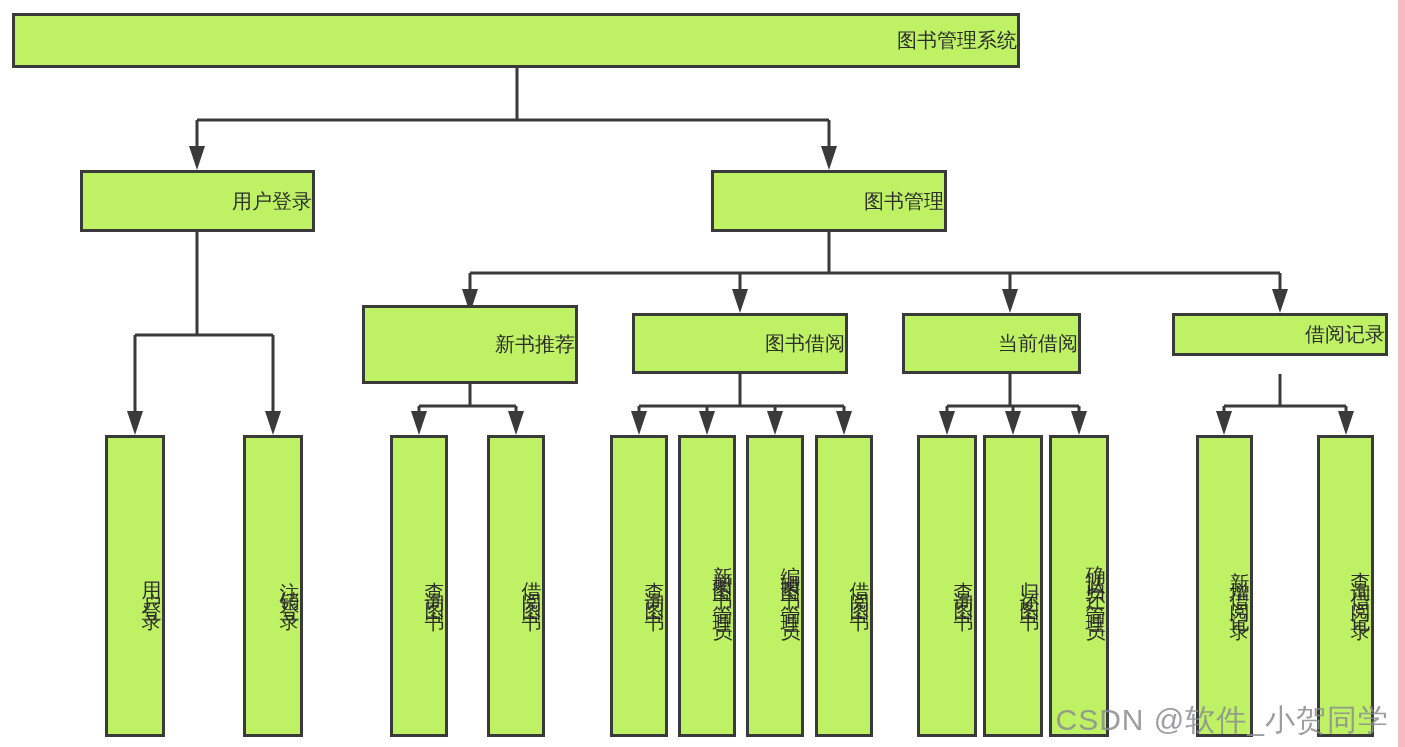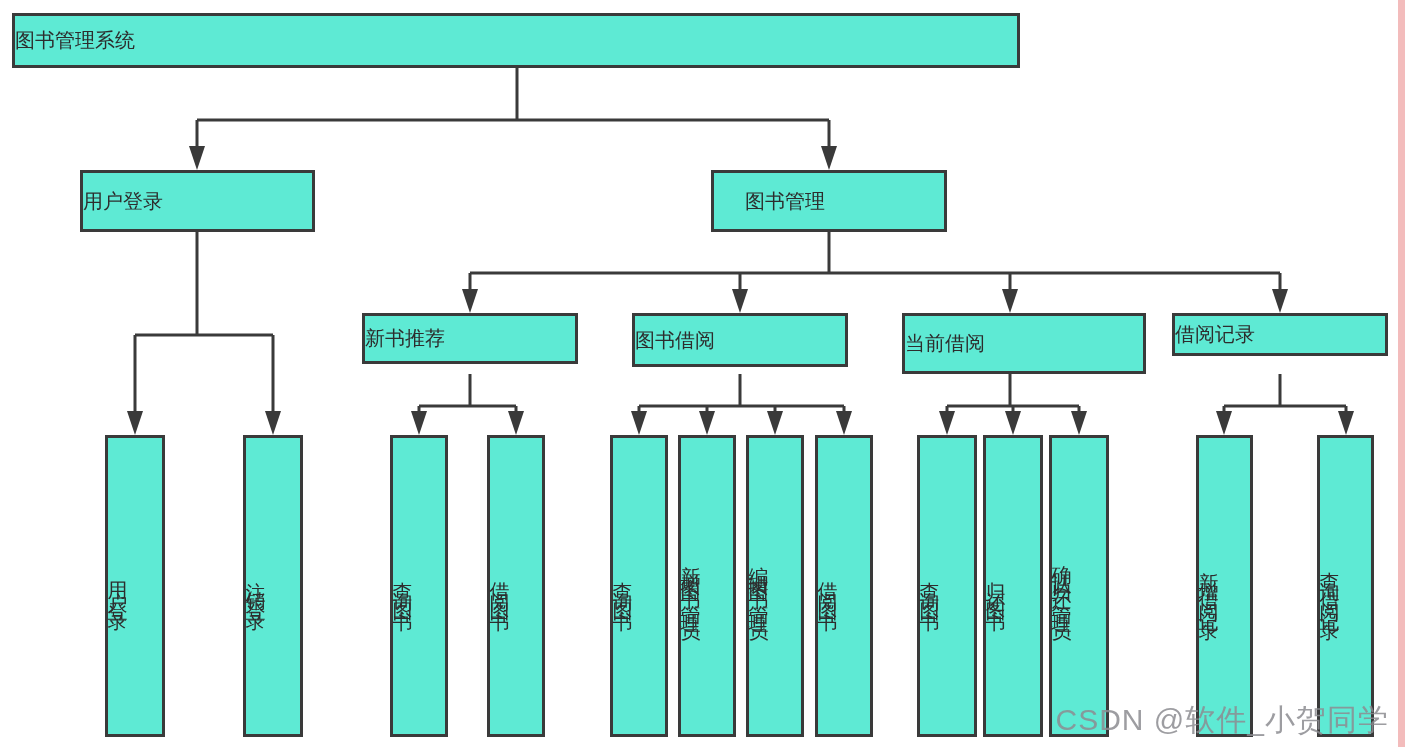--- a/index.html
+++ b/index.html
@@ -4,38 +4,38 @@
 <style>
   html,body{margin:0;padding:0;}
   body{
     width:1405px;height:747px;position:relative;background:#ffffff;
     font-family:"Liberation Sans","DejaVu Sans",sans-serif;
     overflow:hidden;
   }
   #connectors{position:absolute;left:0;top:0;z-index:1;}
   .box{
     position:absolute;box-sizing:border-box;
-    border:3px solid #3a3a3a;background:#5eead4;
-    display:flex;align-items:center;justify-content:flex-start;
+    border:3px solid #3a3a3a;background:#bef264;
+    display:flex;align-items:center;justify-content:flex-end;
     font-size:20px;color:#2d2d2d;z-index:2;text-align:center;
   }
   .hlabel{white-space:nowrap;}
   .vbox span{
     writing-mode:vertical-rl;text-orientation:mixed;
     letter-spacing:10px;line-height:1;white-space:nowrap;
   }
   
   .n-root{left:12px;top:13px;width:1008px;height:55px;}
   
   .n-userlogin{left:80px;top:170px;width:235px;height:62px;}
   .n-bookmgmt{left:711px;top:170px;width:236px;height:62px;padding-left:31px;}
   
-  .n-newrec{left:362px;top:313px;width:216px;height:51px;}
-  .n-borrowmod{left:632px;top:313px;width:216px;height:54px;}
-  .n-current{left:902px;top:313px;width:244px;height:61px;}
+  .n-newrec{left:362px;top:305px;width:216px;height:79px;}
+  .n-borrowmod{left:632px;top:313px;width:216px;height:61px;}
+  .n-current{left:902px;top:313px;width:179px;height:61px;}
   .n-record{left:1172px;top:313px;width:216px;height:43px;}
   
   .leaf{top:435px;height:302px;}
   .n-l-userlogin{left:105px;width:60px;}
   .n-l-logout{left:243px;width:60px;}
   .n-l-query1{left:390px;width:58px;}
   .n-l-borrow1{left:487px;width:58px;}
   .n-l-query2{left:610px;width:58px;}
   .n-l-addbook{left:678px;width:58px;letter-spacing:0;}
   .n-l-editbook{left:746px;width:58px;}

